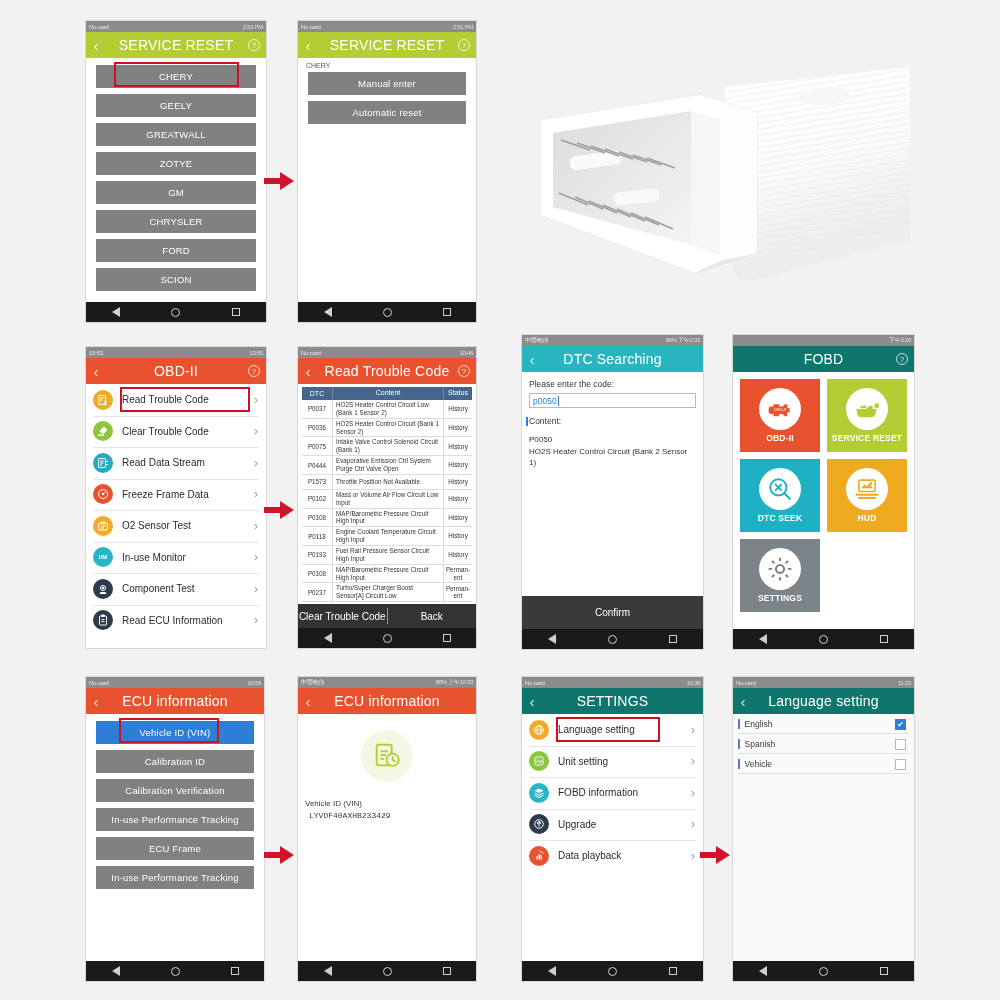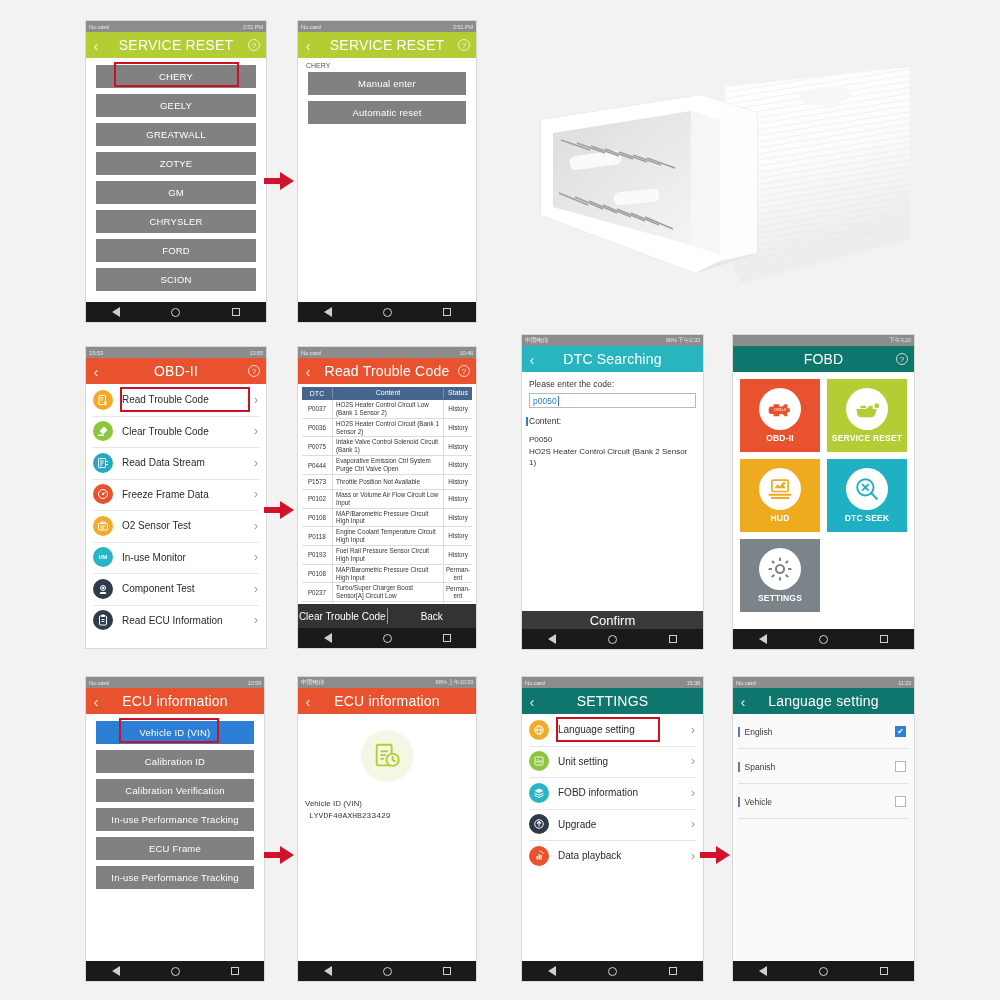--- a/index.html
+++ b/index.html
@@ -111,42 +111,42 @@
   .dtc-foot .divv { flex:0 0 1px; background:#9a9a9a; height:16px; }
 
   
   .ds-lbl { font-size:8.5px; color:#333; padding:7px 7px 4px 7px; }
   .ds-input { margin:0 7px; height:15px; border:1px solid #b9b9b9; background:#fff;
      font-size:8.5px; color:#2c7fd4; display:flex; align-items:center; padding-left:3px; position:relative;}
   .ds-caret { width:1px; height:10px; background:#2c7fd4; margin-left:1px; }
   .ds-content { font-size:8.5px; color:#333; padding:8px 7px 2px 7px; position:relative;}
   .ds-content::before { content:""; position:absolute; left:4px; top:9px; width:1.5px; height:9px; background:#2c7fd4; }
   .ds-result { font-size:8px; color:#333; padding:6px 7px 0 7px; line-height:1.45; }
-  .confirm-bar { height:18px; background:#3a3a3a; color:#fff; font-size:13px;
+  .confirm-bar { height:33px; background:#3a3a3a; color:#fff; font-size:10px;
      display:flex; align-items:center; justify-content:center; }
 
   
   .tiles { padding:7px; display:grid; grid-template-columns:1fr 1fr; gap:7px; }
   .tile { height:73px; display:flex; flex-direction:column; align-items:center; justify-content:center; color:#fff; }
   .tile .disc { width:42px;height:42px;border-radius:50%;background:#fff;display:flex;align-items:center;justify-content:center;margin-bottom:4px;}
   .tile .tlbl { font-size:8.5px; font-weight:bold; text-align:center; line-height:1.15; letter-spacing:.2px;}
   .tile .disc svg { width:26px;height:26px; }
 
   
   .ecu-disc { width:52px;height:52px;border-radius:50%;background:#f4f7e4;
      margin:16px auto 0; display:flex;align-items:center;justify-content:center;}
   .ecu-disc svg { width:30px;height:30px; }
   .ecu-vin { font-size:8px; color:#3a3a3a; padding:16px 0 0 7px; line-height:1.5; }
 
   
   .srow { display:flex; align-items:center; height:31.5px; padding:0 8px 0 7px; position:relative; }
   .srow + .srow::before { content:""; position:absolute; left:7px; right:7px; top:0; height:1px; background:#e6e6e6; }
 
   
-  .lrow { display:flex; align-items:center; height:35px; padding:0 8px 0 5px; position:relative; }
+  .lrow { display:flex; align-items:center; height:20px; padding:0 8px 0 5px; position:relative; }
   .lrow::after { content:""; position:absolute; left:5px; right:5px; bottom:0; height:1px; background:#e2e2e2; }
   .lbar { width:1.6px; height:10px; background:#5b7fa6; margin-right:5px; }
   .llbl { flex:1 1 auto; font-size:8.5px; color:#3a3a3a; }
   .lchk { width:11px;height:11px;border:1px solid #b6b6b6;background:#fff; }
   .lchk.on { background:#2c7fd4; border-color:#2c7fd4; display:flex;align-items:center;justify-content:center;color:#fff;font-size:8px;}
 
   
   .device { position:absolute; }
 </style>
 </head>
@@ -530,40 +530,40 @@
         <div class="disc">
           <svg viewBox="0 0 32 24" fill="#b4cd34">
               <path d="M3 12 h12 l4 -4 h4 v4 h5 l-2 7 q-1 3 -4 3 H8 q-3 0 -4 -3z"></path>
               <path d="M8 8 h7 v3 H8z"></path>
               <circle cx="28" cy="8" r="3"></circle>
               <path d="M22 6 l6 -3"></path>
             </svg>
         </div>
         <div class="tlbl">SERVICE RESET</div>
       </div>
+      <div class="tile" style="background:#1fb0c4;">
+        <div class="disc">
+          <svg viewBox="0 0 32 32" fill="none" stroke="#1fb0c4" stroke-width="2.4">
+              <circle cx="14" cy="14" r="10"></circle>
+              <path d="M21 21 l8 8"></path>
+              <path d="M10 10 l8 8 M18 10 l-8 8" stroke-width="2.2"></path>
+            </svg>
+        </div>
+        <div class="tlbl">DTC SEEK</div>
+      </div>
       <div class="tile" style="background:#eeab20;">
         <div class="disc">
           <svg viewBox="0 0 32 26" fill="none" stroke="#eeab20" stroke-width="2">
               <rect x="6" y="2" width="20" height="14" rx="1.5"></rect>
               <path d="M9 12 l4 -5 3 3 3 -5 4 7z" fill="#eeab20" stroke="none"></path>
               <circle cx="21" cy="6" r="1.6" fill="#eeab20" stroke="none"></circle>
               <path d="M2 20 h28 M5 24 h22" stroke-width="2.4"></path>
             </svg>
         </div>
         <div class="tlbl">HUD</div>
-      </div>
-      <div class="tile" style="background:#1fb0c4;">
-        <div class="disc">
-          <svg viewBox="0 0 32 32" fill="none" stroke="#1fb0c4" stroke-width="2.4">
-              <circle cx="14" cy="14" r="10"></circle>
-              <path d="M21 21 l8 8"></path>
-              <path d="M10 10 l8 8 M18 10 l-8 8" stroke-width="2.2"></path>
-            </svg>
-        </div>
-        <div class="tlbl">DTC SEEK</div>
       </div>
       <div class="tile" style="background:#7c8489;">
         <div class="disc">
           <svg viewBox="0 0 32 32" fill="none" stroke="#7c8489" stroke-width="2.6">
               <circle cx="16" cy="16" r="5"></circle>
               <path d="M16 2 v4 M16 26 v4 M2 16 h4 M26 16 h4 M6 6 l3 3 M23 23 l3 3 M26 6 l-3 3 M9 23 l-3 3"></path>
             </svg>
         </div>
         <div class="tlbl">SETTINGS</div>
       </div>

